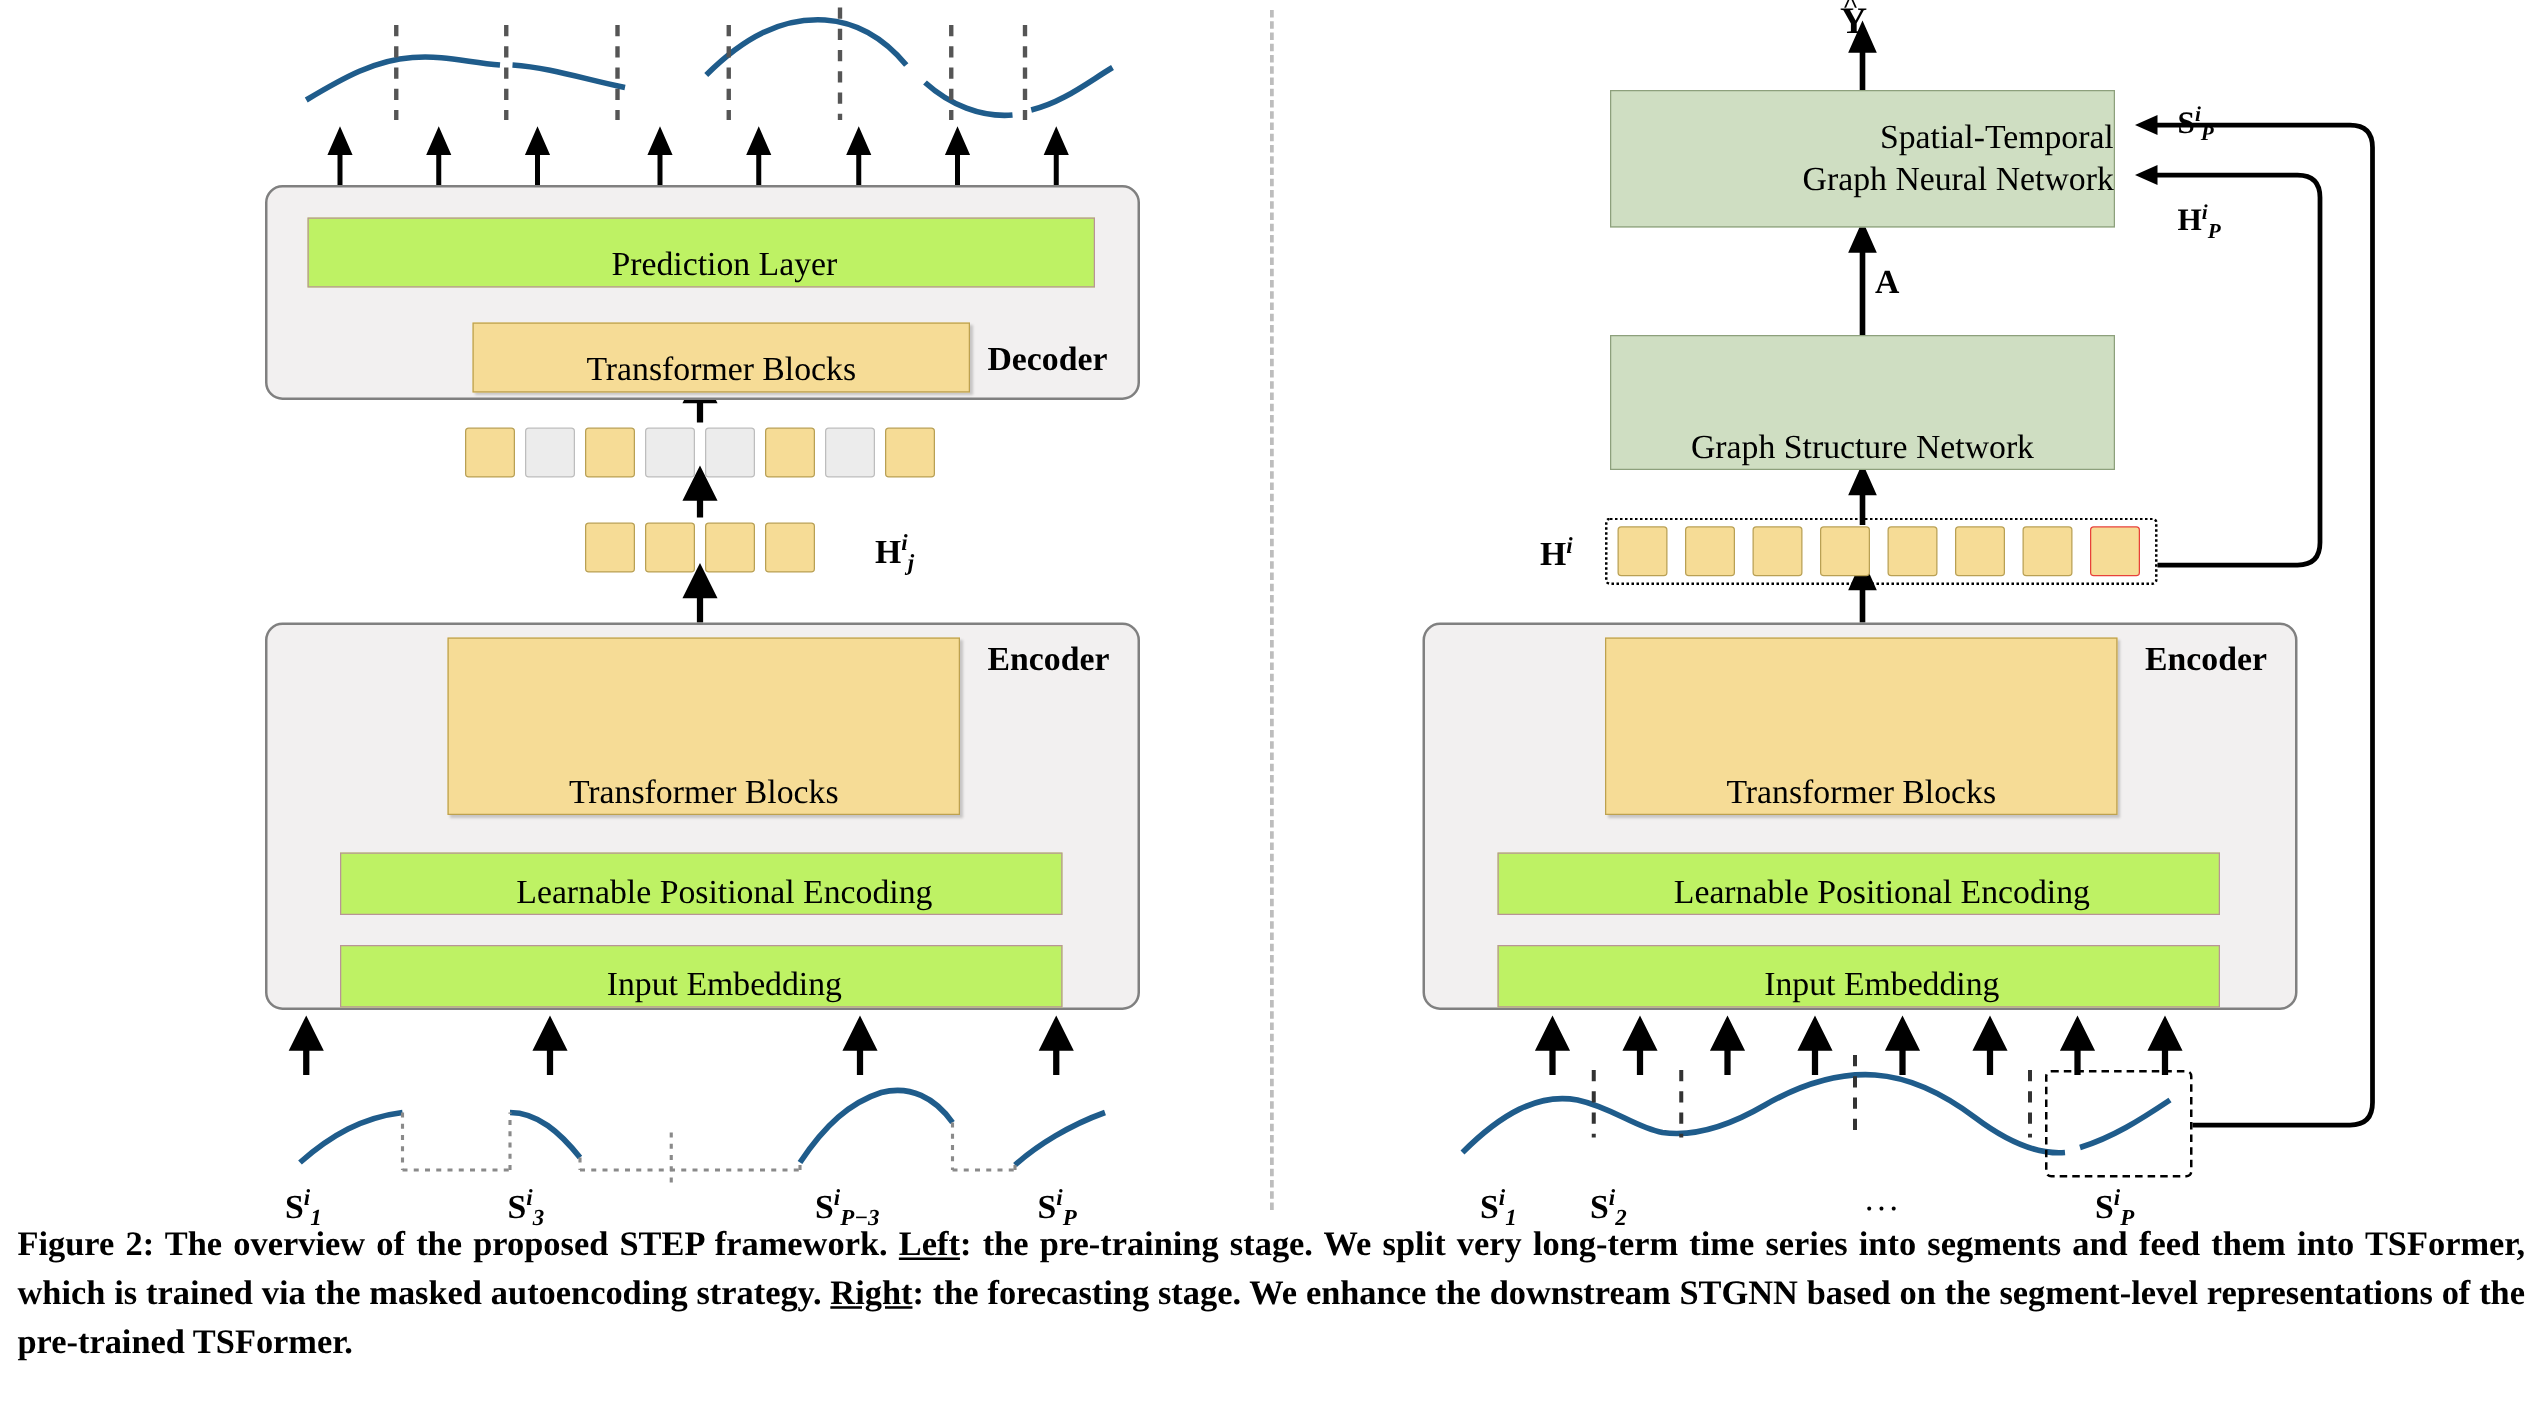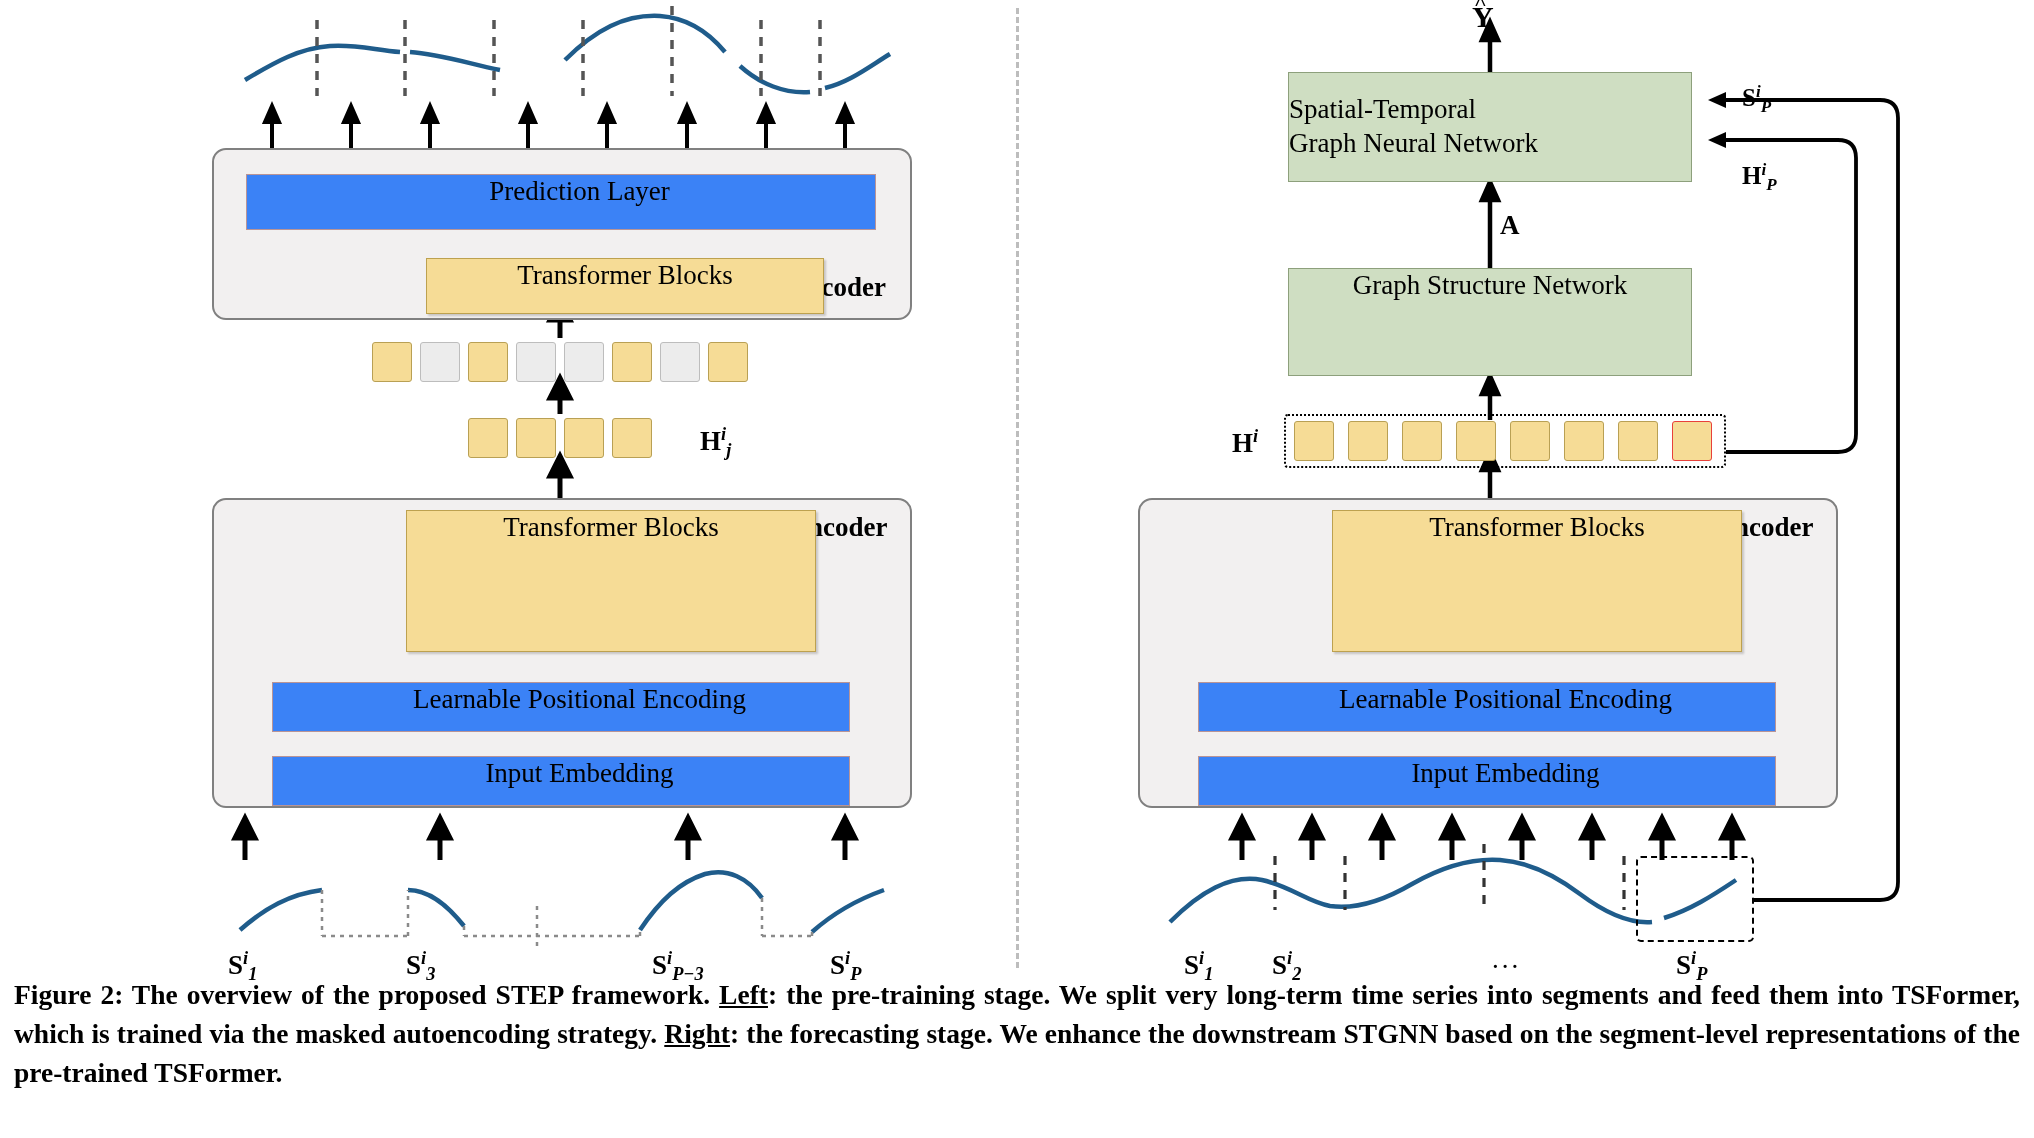--- a/index.html
+++ b/index.html
@@ -26,35 +26,34 @@
     position: absolute;
     box-sizing: border-box;
     border: 2px solid #808080;
     border-radius: 14px;
     background: #f2f0f0;
   }
   .box {
     position: absolute;
     box-sizing: border-box;
     display: flex;
-    align-items: flex-start;
+    align-items: flex-end;
     justify-content: center;
     text-align: center;
     line-height: 1.25;
   }
   .pink {
-    background: #3b82f6;
+    background: #bef264;
     border: 1px solid #b99496;
     padding-left: 37px;
   }
   .yellow {
     background: #f6dc96;
     border: 1px solid #bda14f;
     box-shadow: 2px 2px 2px rgba(0,0,0,0.18);
-    margin-left: 48px;
   }
   .green {
     background: #cfdec2;
     border: 1px solid #8da07c;
   }
   .seg {
     position: absolute;
     box-sizing: border-box;
     width: 40px;
     height: 40px;

